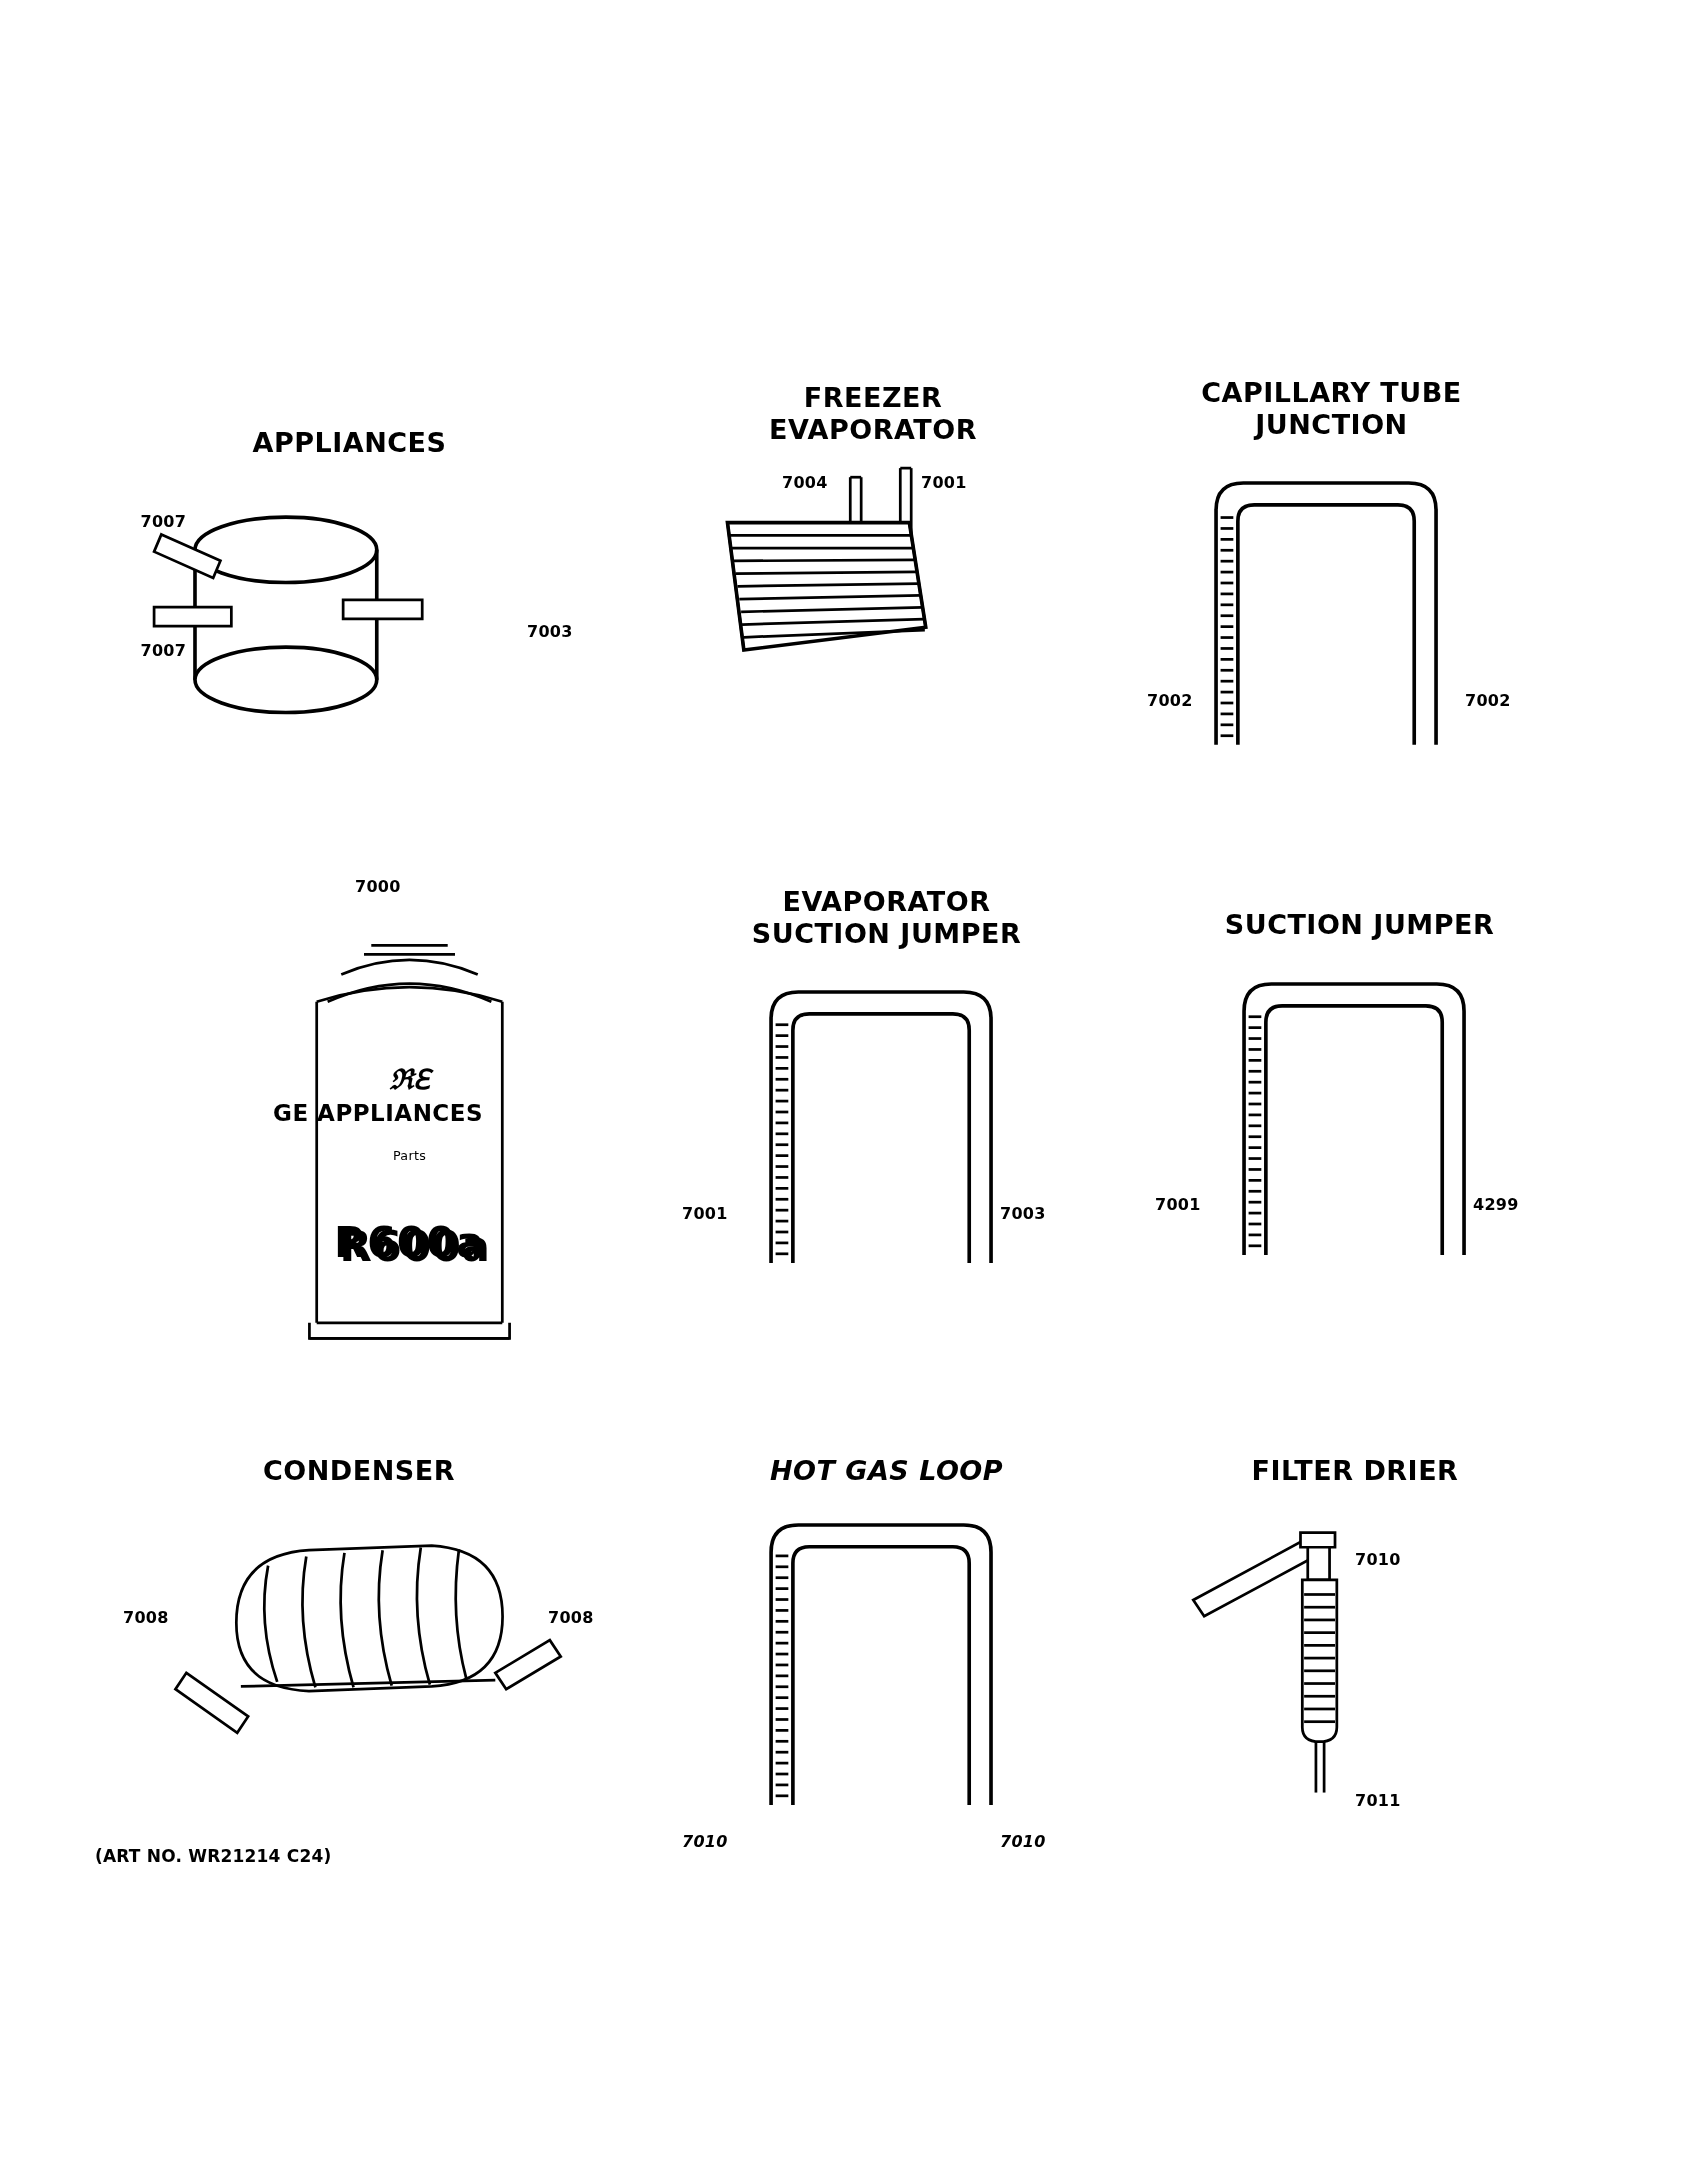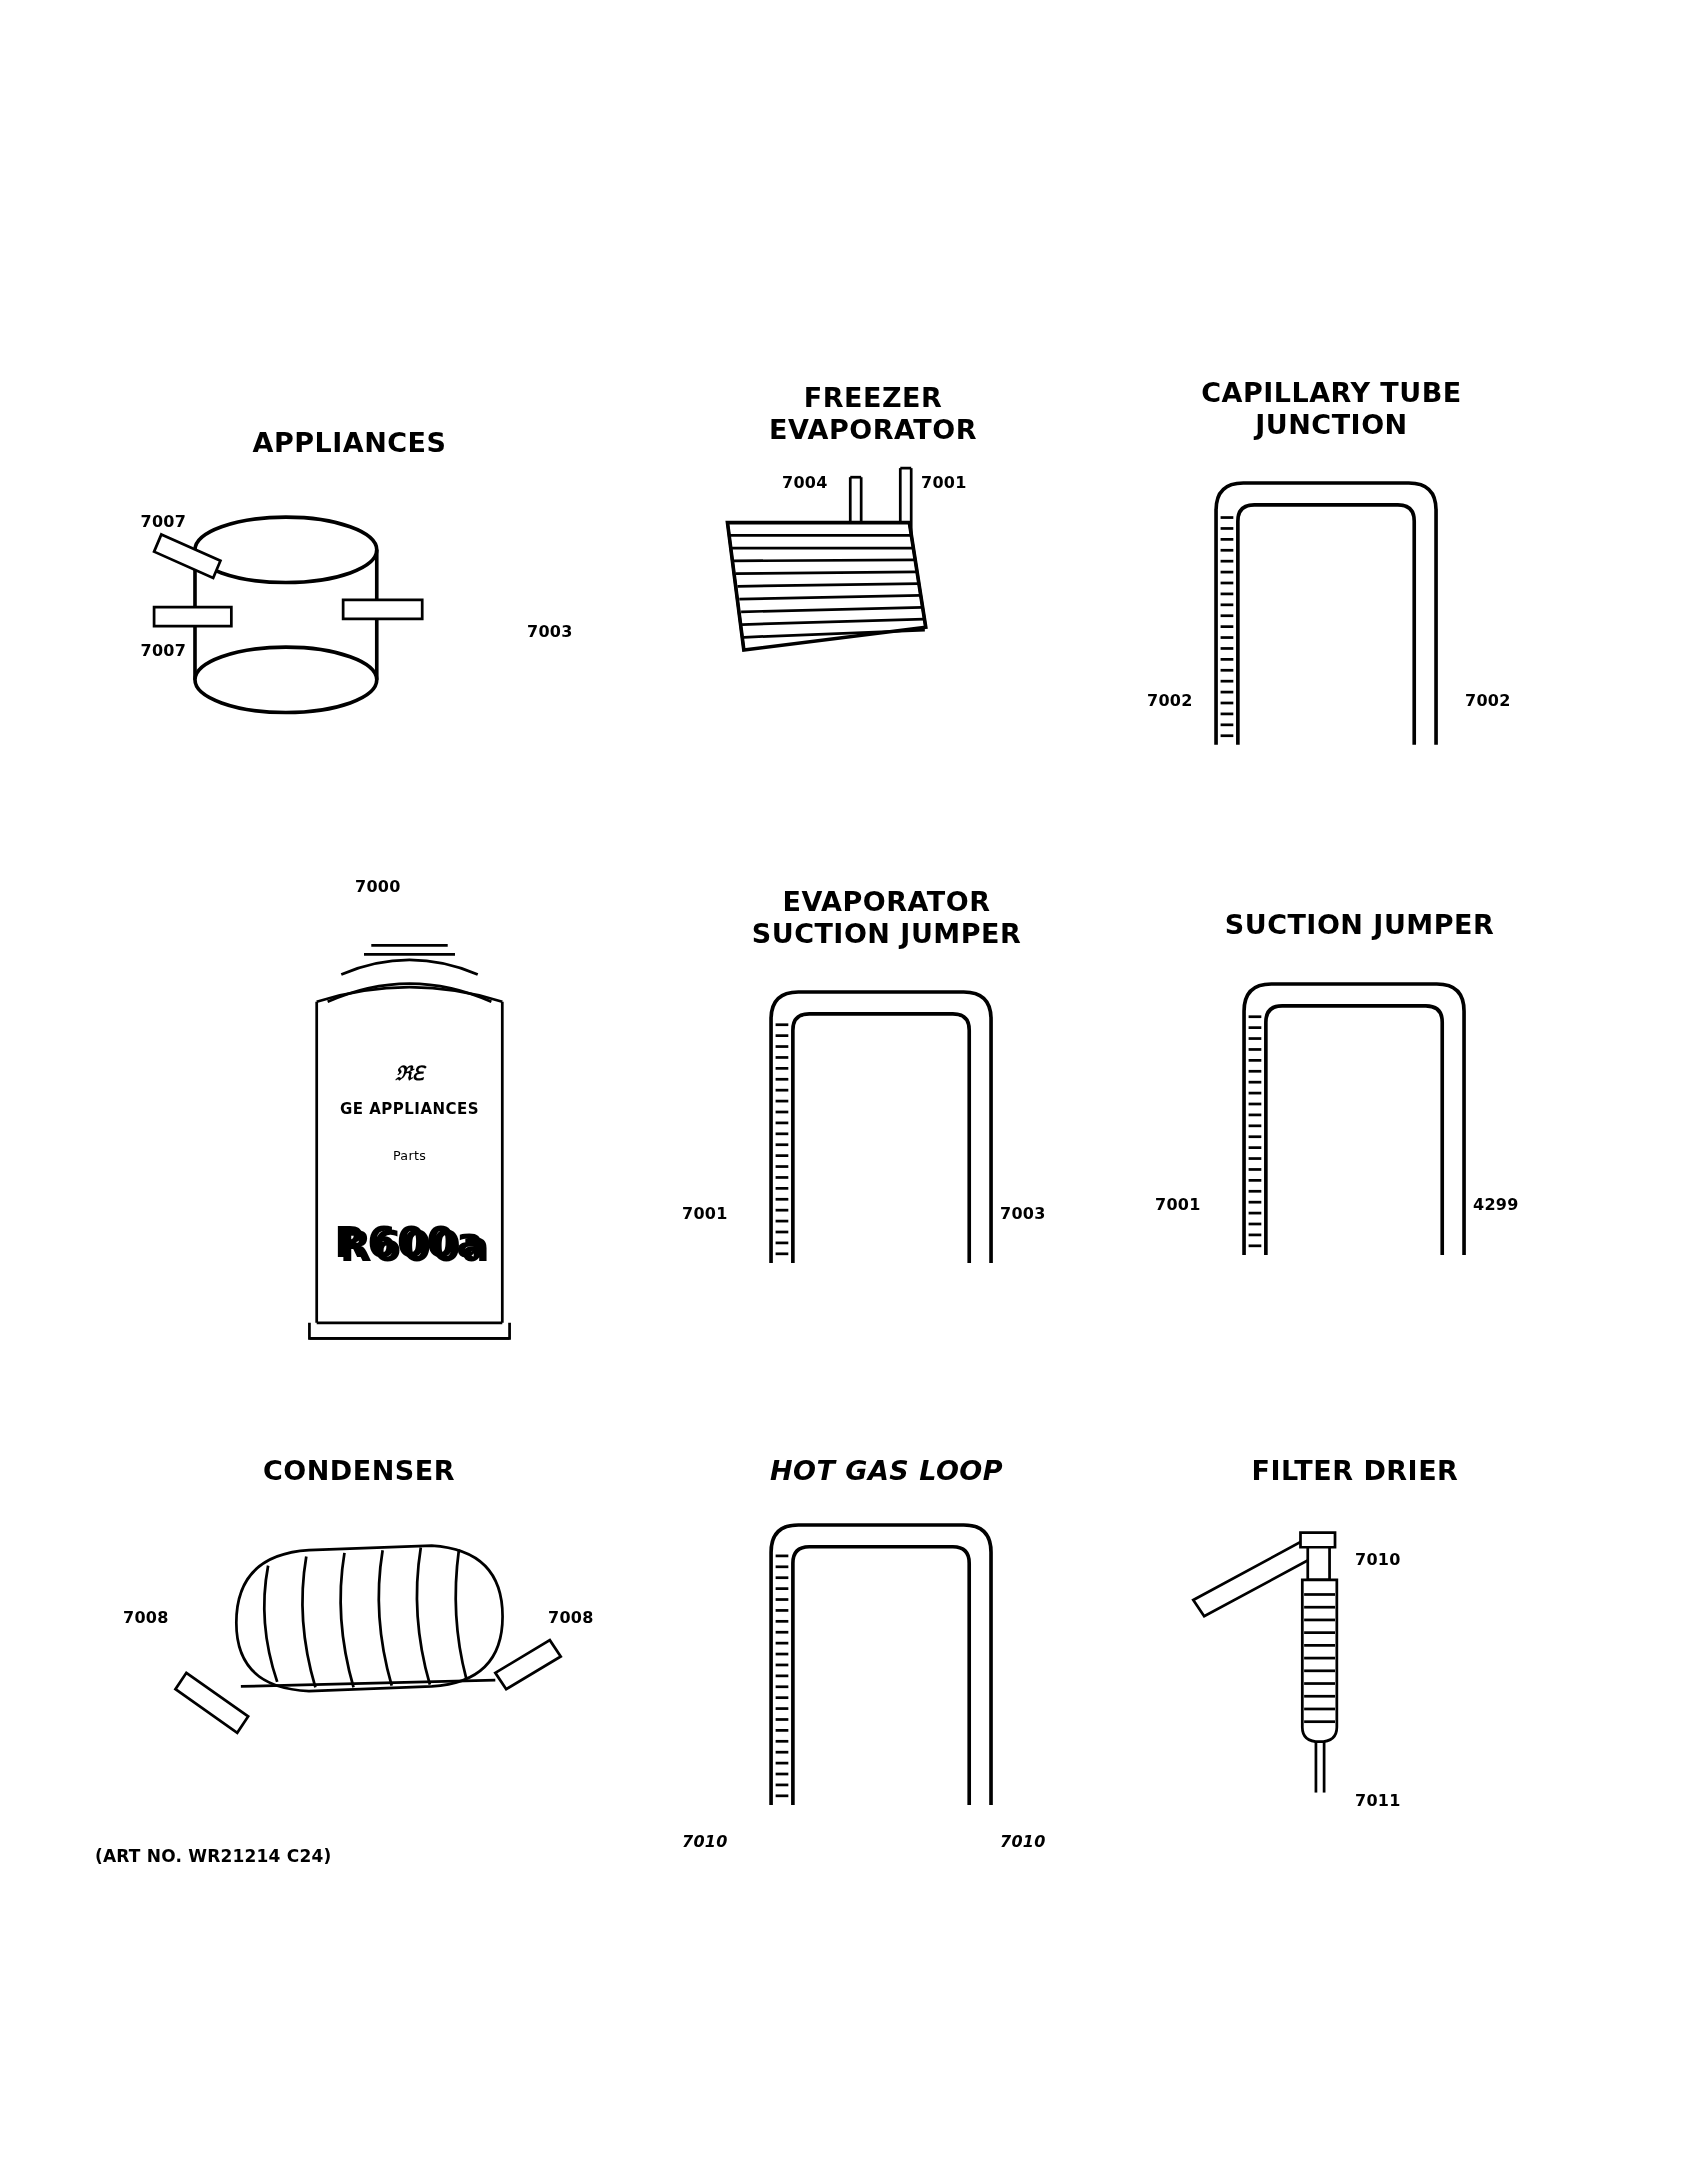--- a/index.html
+++ b/index.html
@@ -50,23 +50,22 @@
   svg { display: block; overflow: visible; }
   .stroke { fill: none; stroke: #000; stroke-width: 4; }
   .stroke-thin { fill: none; stroke: #000; stroke-width: 3; }
   .whitefill { fill: #fff; stroke: #000; stroke-width: 4; }
   .whitefill-thin { fill: #fff; stroke: #000; stroke-width: 3; }
 
   
   .can-brand {
     position: absolute;
     width: 100%;
-    text-align: center;
-    font-weight: bold;
-    font-size: 15px;
+    font-weight: bold;
+    font-size: 23px;
     letter-spacing: 0.5px;
   }
   .can-sub {
     position: absolute;
     width: 100%;
     text-align: center;
     font-size: 12.7px;
     letter-spacing: 0.3px;
   }
   .can-ref {
@@ -84,21 +83,21 @@
     font-weight: bold;
     font-size: 42px;
     letter-spacing: 0.5px;
   }
   .ge-mono {
     position: absolute;
     width: 100%;
     text-align: center;
     font-family: "DejaVu Serif", serif;
     font-style: italic;
-    font-size: 20px;
+    font-size: 28px;
     font-weight: bold;
   }
 </style>
 </head>
 <body>
 
 <div class="sheet">
 
   <div class="cell" style="left:145px; top:427px; width:409px; height:336px;">
     <div class="title" style="top:0px;">APPLIANCES</div>

